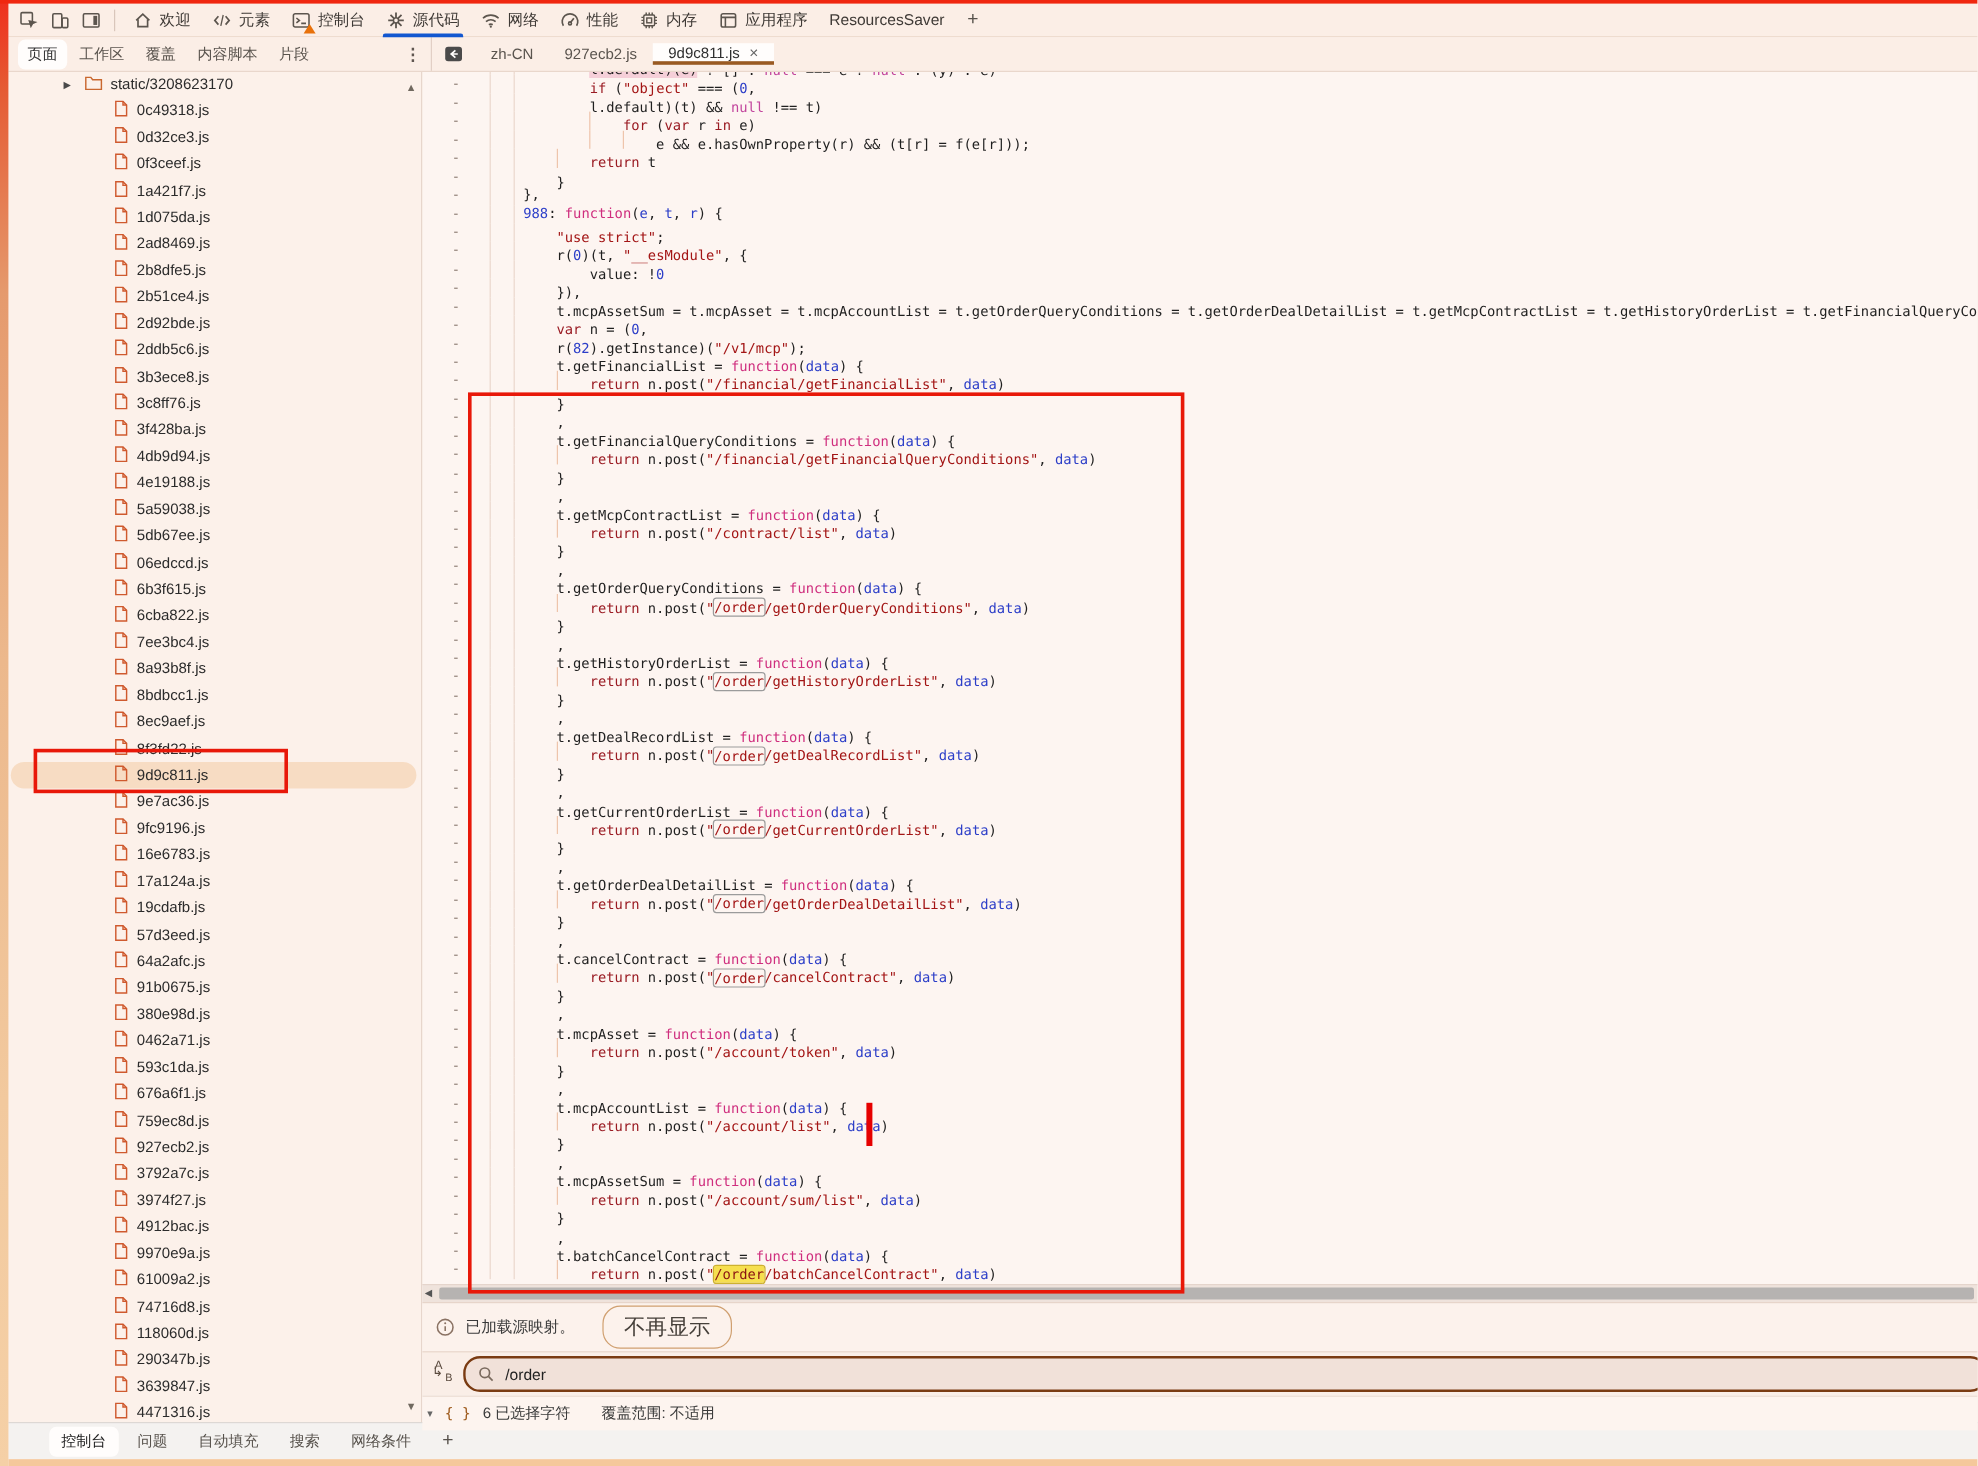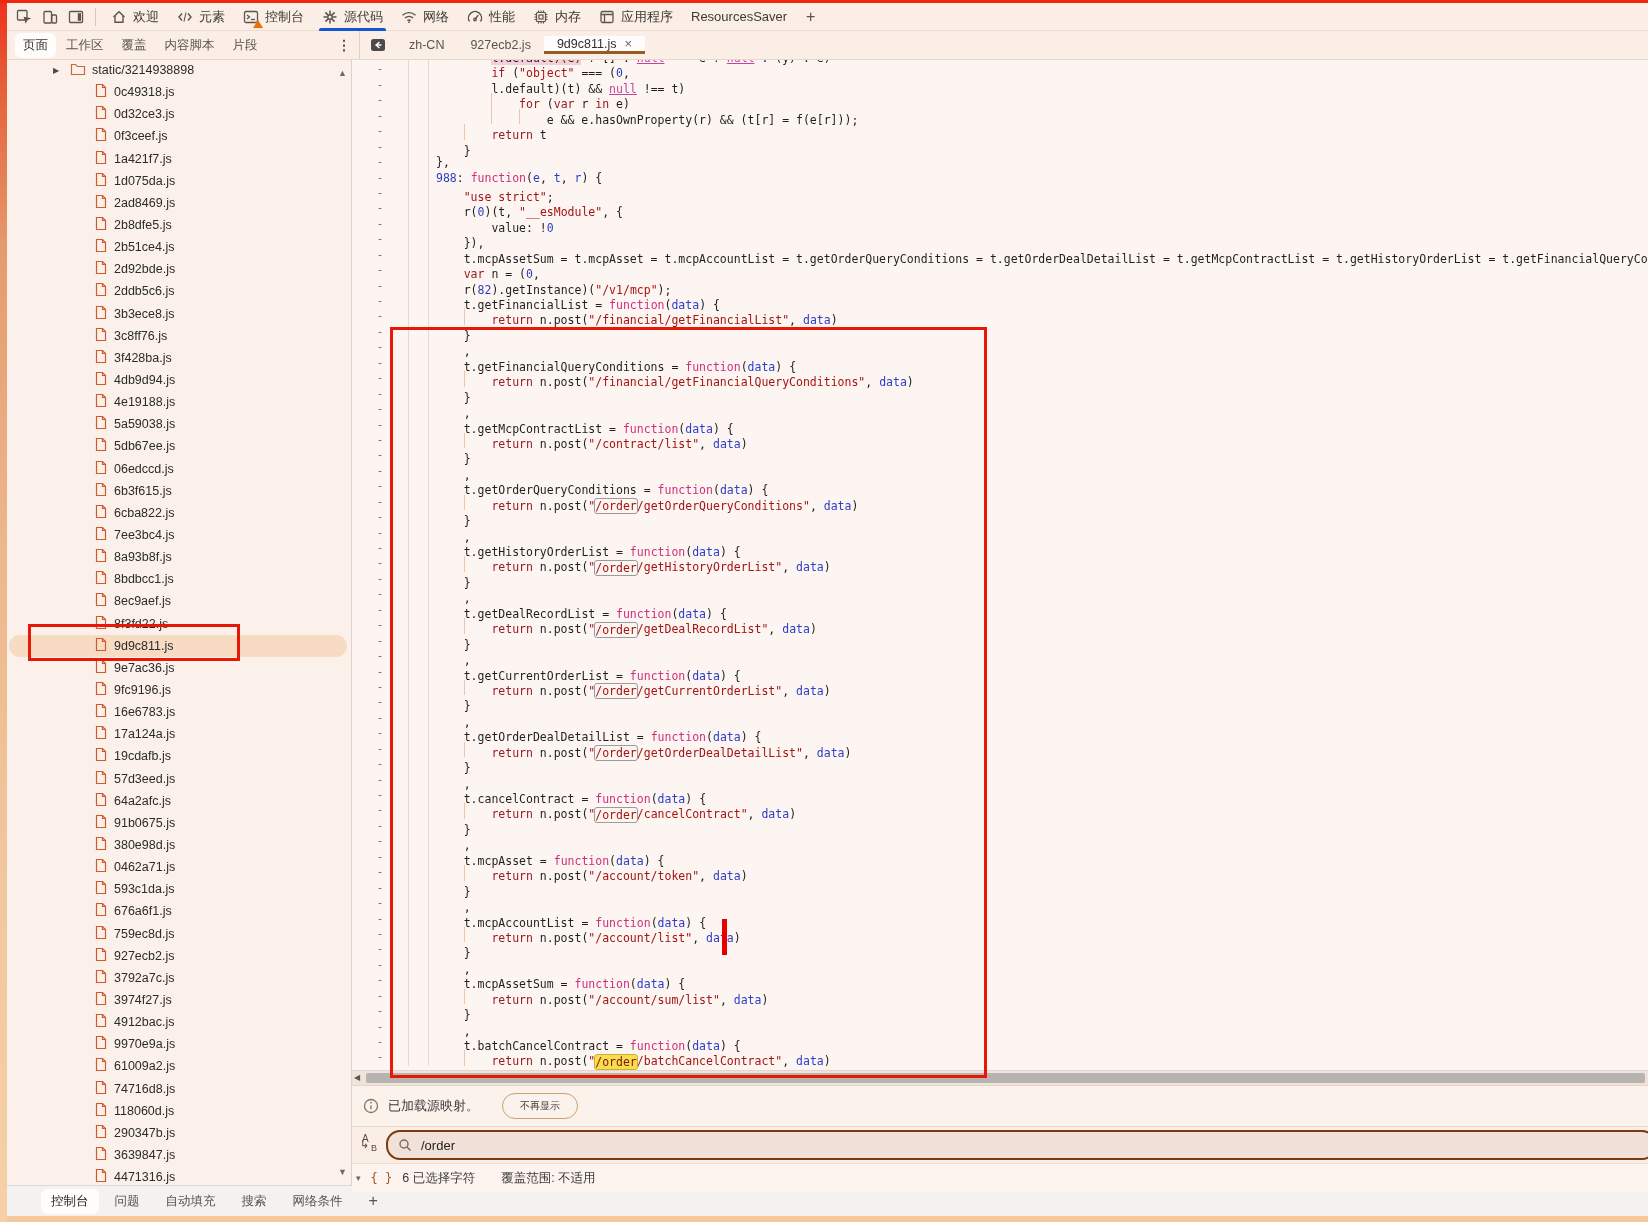--- a/index.html
+++ b/index.html
@@ -58,33 +58,33 @@
   .code-area{height:1010px;position:relative;overflow:hidden;flex:none;}
   .code-scroll{position:absolute;top:-13px;left:0;right:0;
         font-family:"DejaVu Sans Mono",monospace;font-size:11.5px;line-height:15.45px;}
   .cl{display:flex;height:15.45px;}
   .gut{width:56px;flex:none;color:#8a7a70;text-align:center;border-right:1px solid #ead8cd;}
   .g2{width:19px;flex:none;border-right:1px solid #ead8cd;}
   .cd{flex:none;padding-left:7px;white-space:pre;}
   .ic{display:inline-block;width:4ch;height:100%;box-sizing:border-box;}
   .ic.gd{border-left:1px solid #eec4ab;}
   .tp{color:#1f1f1f;} .tk{color:#9a1b23;} .tf{color:#cf2e7e;text-align:right;} .ts{color:#a31515;}
-  .tn{color:#2c3ec8;} .tm{color:#c2459d;text-decoration:underline;}
+  .tn{color:#2c3ec8;} .tm{color:#c2459d;}
   .tb{color:#a31515;outline:1px solid #9b9b9b;outline-offset:0;border-radius:2px;}
   .ty{color:#8a1111;background:#f6df4f;outline:1px solid #cdb12f;border-radius:2px;}
   .tsl{color:#1f1f1f;background:#f5cfd8;}
 
   .hbar{height:14px;position:relative;background:#efe3dc;border-top:1px solid #e5d5cc;flex:none;}
   .hbar .arr{position:absolute;left:2px;top:2px;font-size:8px;color:#555;}
   .hbar .thumb{position:absolute;left:14px;right:3px;top:2px;bottom:2px;background:#b6b3b1;border-radius:2px;}
 
   .infobar{height:40px;display:flex;align-items:center;gap:9px;padding-left:11px;background:#fcf2ec;
         border-top:1px solid #e7d5ca;font-size:13px;color:#3a3a3a;flex:none;}
   .dismiss{margin-left:14px;padding:5px 17px;border:1.5px solid #d0a070;border-radius:15px;
-        font-size:10px;color:#46403a;background:transparent;}
+        font-size:18px;color:#46403a;background:transparent;}
   .searchrow{height:36px;display:flex;align-items:center;background:#faeee7;border-top:1px solid #e8d6cb;
         padding-left:6px;flex:none;}
   .ab{width:28px;height:22px;position:relative;color:#5a4a3e;flex:none;}
   .ab span{position:absolute;line-height:1;}
   .ab-a{top:0;left:4px;font-size:10px;}
   .ab-arrow{top:5px;left:2px;font-size:11px;}
   .ab-b{top:10px;left:13px;font-size:9px;}
   .searchpill{flex:1;height:26px;border:2px solid #7a3b12;border-radius:14px;background:#f1e1d9;
         display:flex;align-items:center;padding-left:10px;gap:9px;margin-right:-8px;
         font-size:13px;color:#222;min-width:0;}
@@ -254,21 +254,21 @@
 
   <div class="content">
 
     <div class="sidebar">
       <div class="tree" id="file-tree">
           <div class="trow folder">
             <span class="disclosure">▶</span>
             <span><svg width="16" height="14" viewBox="0 0 16 14" fill="none" stroke="#c9682f" stroke-width="1.2">
                 <path d="M1.5 12.5v-10h4.2l1.5 2h7.3v8z"></path>
               </svg></span>
-            <span>static/3214938898</span>
+            <span>static/3208623170</span>
           </div>
           <div class="trow file">
             <span><svg width="12" height="15" viewBox="0 0 12 15" fill="none" stroke="#cf5a2e" stroke-width="1.2">
                 <path d="M1.5 1.5h6l3 3v9h-9z"></path>
                 <path d="M7.5 1.5v3h3"></path>
               </svg></span>
             <span>0c49318.js</span>
           </div>
           <div class="trow file">
             <span><svg width="12" height="15" viewBox="0 0 12 15" fill="none" stroke="#cf5a2e" stroke-width="1.2">

